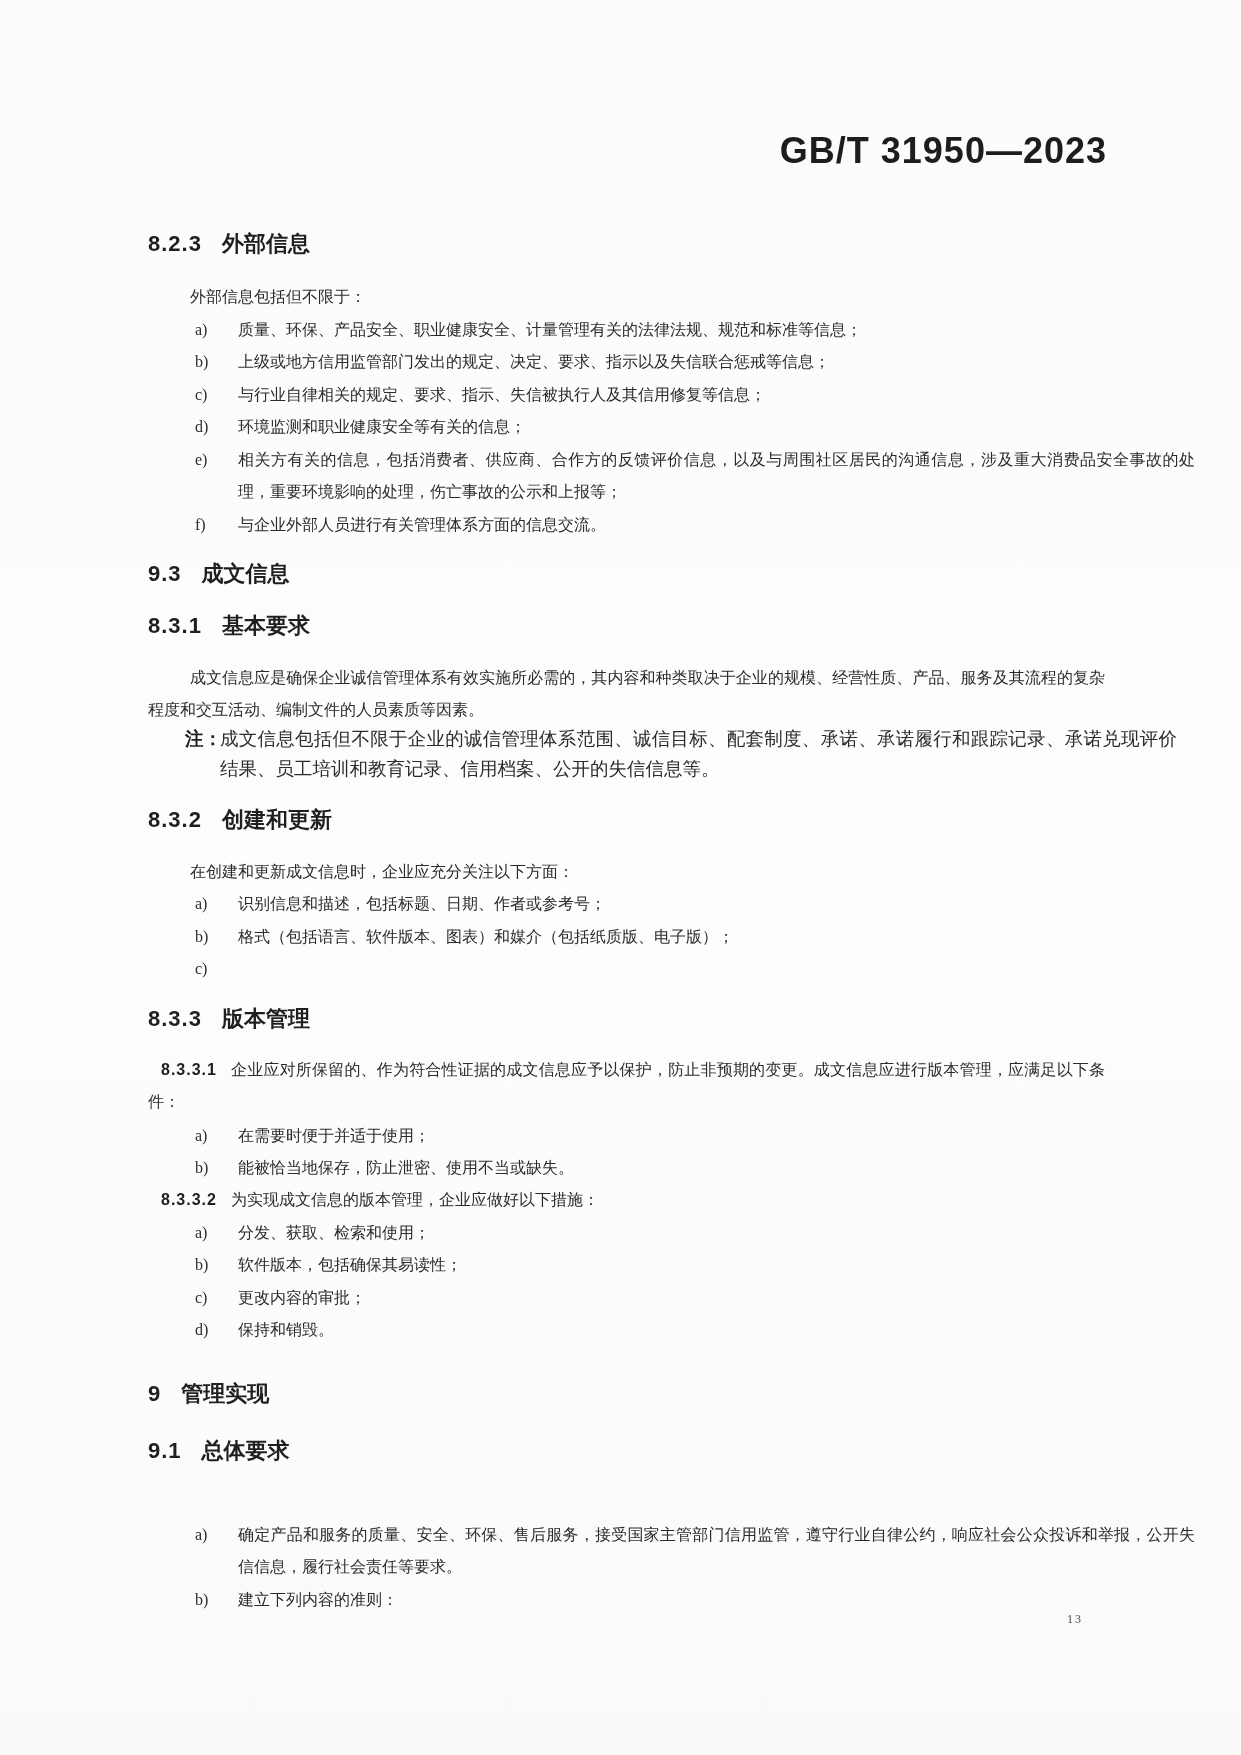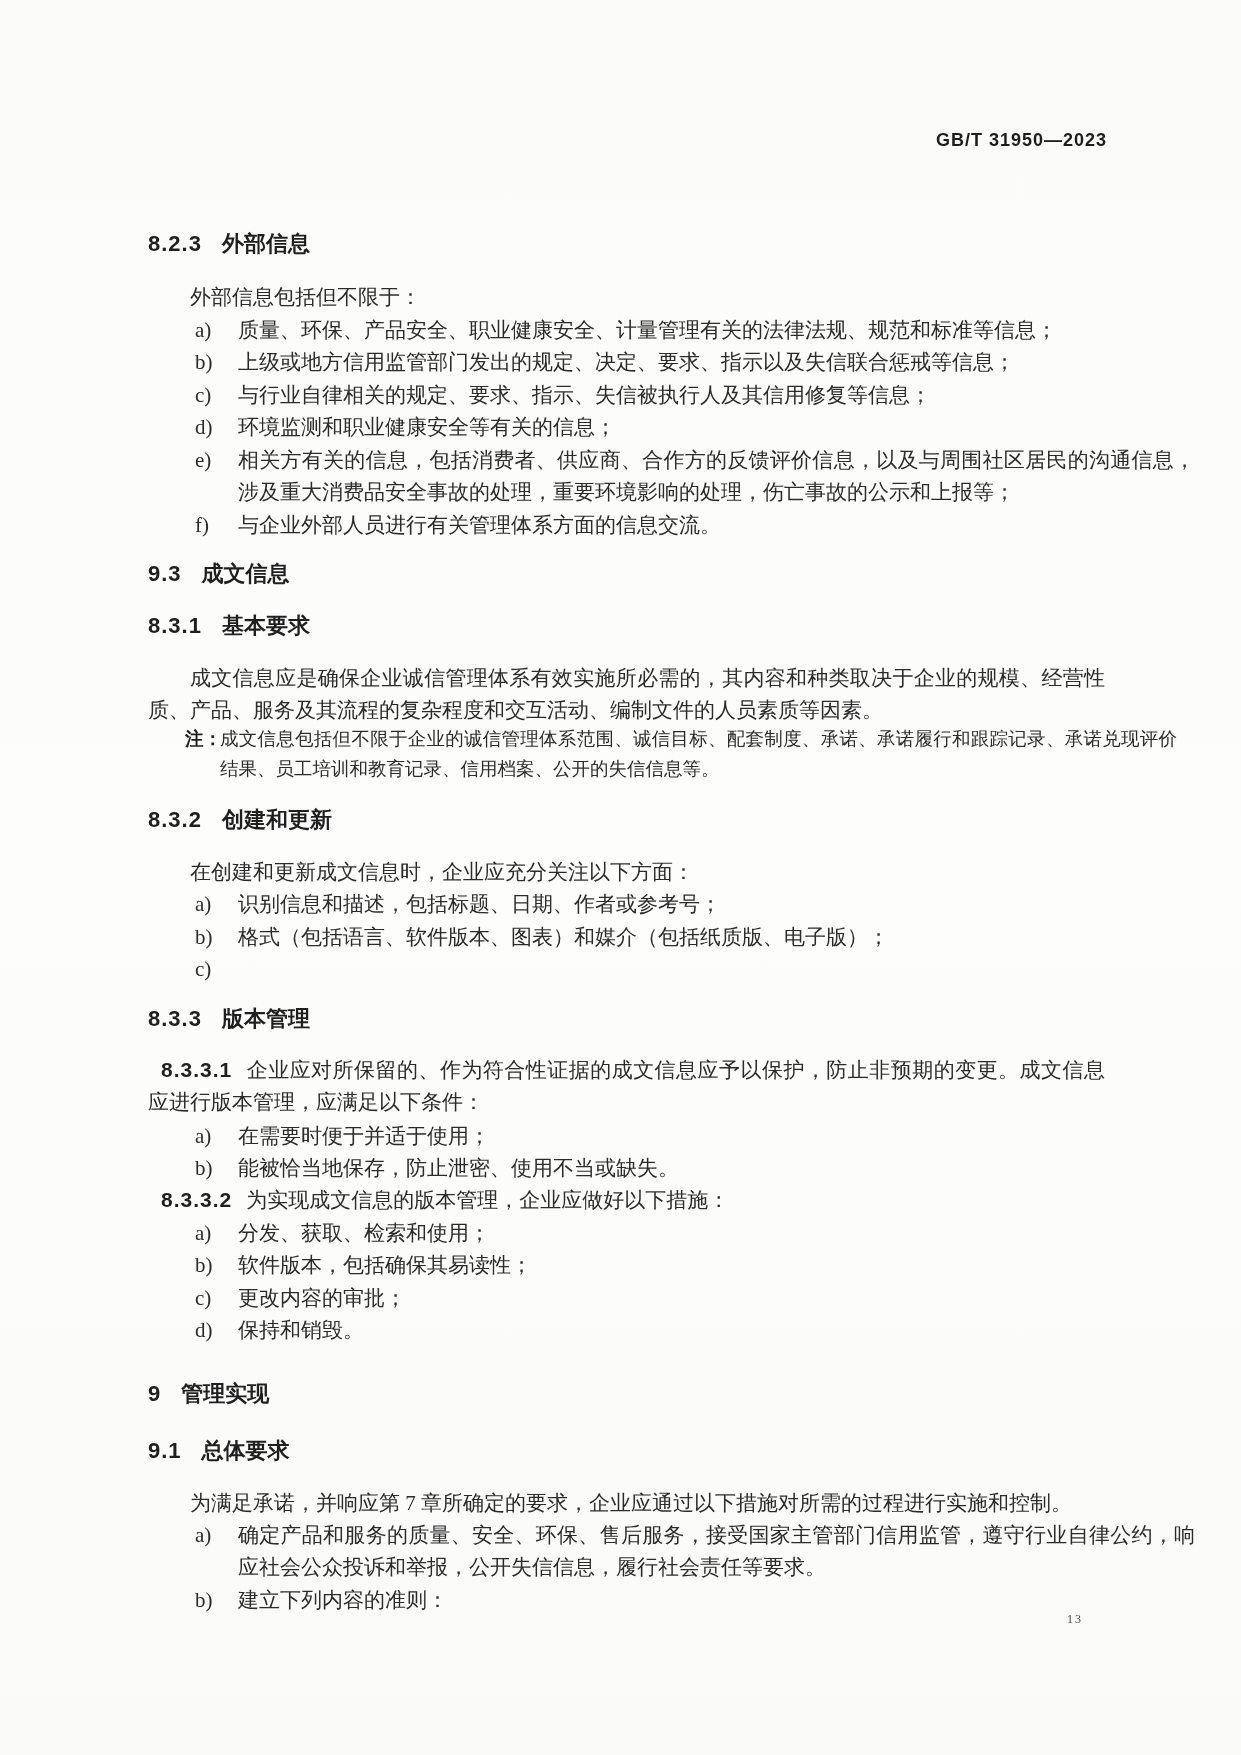--- a/index.html
+++ b/index.html
@@ -15,29 +15,29 @@
     background:linear-gradient(180deg,#fbfbfa 0%,#fdfdfc 50%,#fafaf9 100%);
     color:#2b2b2b;
     overflow:hidden;
   }
   .doc-number{
     position:absolute;
     top:130px;
     right:134px;
     font-family:"Liberation Sans","DejaVu Sans",sans-serif;
     font-weight:bold;
-    font-size:18px;
+    font-size:36px;
     letter-spacing:1px;
     color:#1d1d1d;
   }
   .block{
     position:absolute;
     left:148px;
     width:957px;
-    font-size:21px;
+    font-size:16px;
     line-height:32px;
     text-align:justify;
   }
   .h{
     font-family:"Liberation Sans","DejaVu Sans",sans-serif;
     font-weight:bold;
     font-size:22px;
     color:#1f1f1f;
     text-align:left;
   }
@@ -177,21 +177,20 @@
   </div>
 
   <div class="block h" style="top:1378px">
     <span class="hnum">9</span><span class="htitle">管理实现</span>
   </div>
 
   <div class="block h" style="top:1435px">
     <span class="hnum">9.1</span><span class="htitle">总体要求</span>
   </div>
 
-  <div class="block p indent" style="top:1487px">为满足承诺，并响应第 7 章所确定的要求，企业应通过以下措施对所需的过程进行实施和控制。</div>
 
   <div class="block li" style="top:1519px">
     <span class="marker">a)</span><span class="litext">确定产品和服务的质量、安全、环保、售后服务，接受国家主管部门信用监管，遵守行业自律公约，响应社会公众投诉和举报，公开失信信息，履行社会责任等要求。</span>
   </div>
   <div class="block li" style="top:1584px">
     <span class="marker">b)</span><span class="litext">建立下列内容的准则：</span>
   </div>
 
   <div class="page-number">13</div>
 

